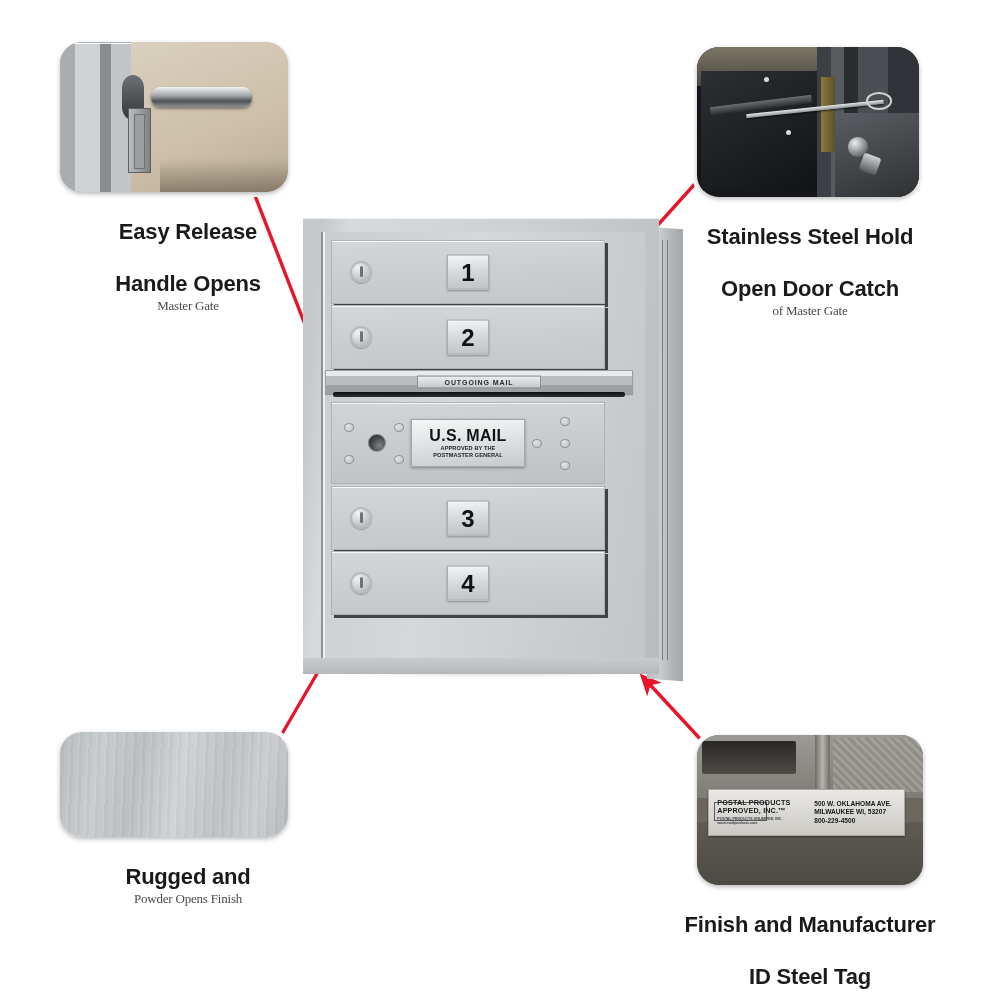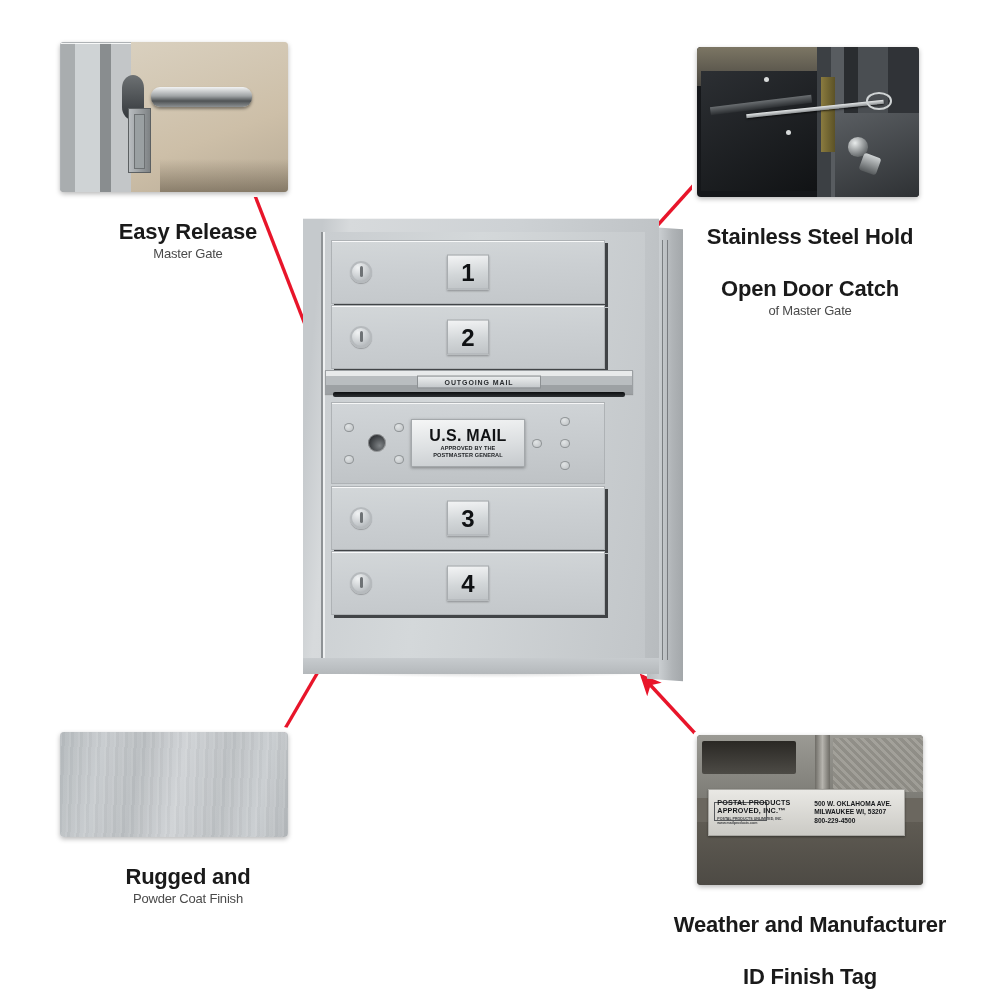--- a/index.html
+++ b/index.html
@@ -7,39 +7,40 @@
     width:1000px;height:1000px;background:#ffffff;
     font-family:"Liberation Sans", sans-serif;
     overflow:hidden;position:relative;
   }
   .stage{position:absolute;left:0;top:0;width:1000px;height:1000px;}
 
   
   .callout{position:absolute;}
   .photo{
     position:relative;
-    border-radius:4px;
+    border-radius:22px;
     background:#cfcfcf;
     box-shadow:0 2px 5px rgba(0,0,0,.28), 0 0 0 5px #ffffff;
     overflow:hidden;
   }
   .cap{
     text-align:center;
     font-family:"Liberation Sans Narrow","Liberation Sans",sans-serif;
     font-weight:bold;
     color:#1a1a1a;
     letter-spacing:-0.2px;
     line-height:1.08;
   }
   .cap .l{display:block;margin-top:28px;}
   .sub{
     display:block;
     font-weight:normal;
     color:#4a4a4a;
     margin-top:3px;
+    font-family:Liberation Serif, serif;
   }
 
   
   .ph1{width:228px;height:150px;
     background:
       linear-gradient(180deg, rgba(255,255,255,.16), rgba(0,0,0,.18)),
       linear-gradient(90deg,#b9bcbd 0 10%,#8e9294 10% 14%,#d2d5d6 14% 22%,#9fa3a5 22% 26%,#c9ccce 26% 31%,#7f8385 31% 33%,#d7cfc0 33% 100%);
   }
   .ph1 .door{position:absolute;left:0;top:0;width:31%;height:100%;
     background:linear-gradient(90deg,#a9adaf 0 20%,#cfd3d5 20% 55%,#898d8f 55% 70%,#c3c6c8 70% 100%);}
@@ -260,20 +261,21 @@
       <div class="panel"></div>
       <div class="hinge"></div>
       <div class="plate">
           <i></i>
         </div>
       <div class="handle"></div>
       <div class="shadow"></div>
     </div>
     <div class="cap" style="margin-top:11px;font-size:22px;">
       <span class="l">Easy Release</span>
+      <span class="l">Handle Opens</span>
       <span class="sub" style="font-size:13px;">Master Gate</span>
     </div>
   </div>
 
   <div class="callout" style="left:697px;top:47px;width:226px;">
     <div class="photo ph2">
       <div class="bgtop"></div>
       <div class="darkbox"></div>
       <div class="frame"></div>
       <div class="strip"></div>
@@ -292,21 +294,21 @@
       <span class="sub" style="font-size:13px;">of Master Gate</span>
     </div>
   </div>
 
   <div class="callout" style="left:60px;top:732px;width:256px;">
     <div class="photo ph3">
       <div class="grain"></div>
     </div>
     <div class="cap" style="margin-top:13px;font-size:22px;">
       <span class="l">Rugged and</span>
-      <span class="sub" style="font-size:13px;">Powder Coat Finish</span>
+      <span class="sub" style="font-size:13px;">Powder Opens Finish</span>
     </div>
   </div>
 
   <div class="callout" style="left:697px;top:735px;width:226px;">
     <div class="photo ph4">
       <div class="top"></div>
       <div class="topdark"></div>
       <div class="texture"></div>
       <div class="post"></div>
       <div class="bot"></div>
@@ -325,22 +327,22 @@
         <div class="tag-right">
           <div class="tag-addr">
             <span>500 W. OKLAHOMA AVE.</span><br>
             <span>MILWAUKEE WI, 53207</span><br>
             <span>800-229-4500</span>
           </div>
         </div>
       </div>
     </div>
     <div class="cap" style="margin-top:13px;font-size:22px;margin-left:-70px;width:366px;">
-      <span class="l">Weather and Manufacturer</span>
-      <span class="l">ID Finish Tag</span>
+      <span class="l">Finish and Manufacturer</span>
+      <span class="l">ID Steel Tag</span>
     </div>
   </div>
 
   <div id="mailbox">
     <div class="mb-shadow"></div>
     <div class="mb-side"></div>
     <div class="mb-side-lines">
       <i style="left:0px;"></i>
         <i style="left:5px;"></i>
         <i style="left:11px;"></i>

